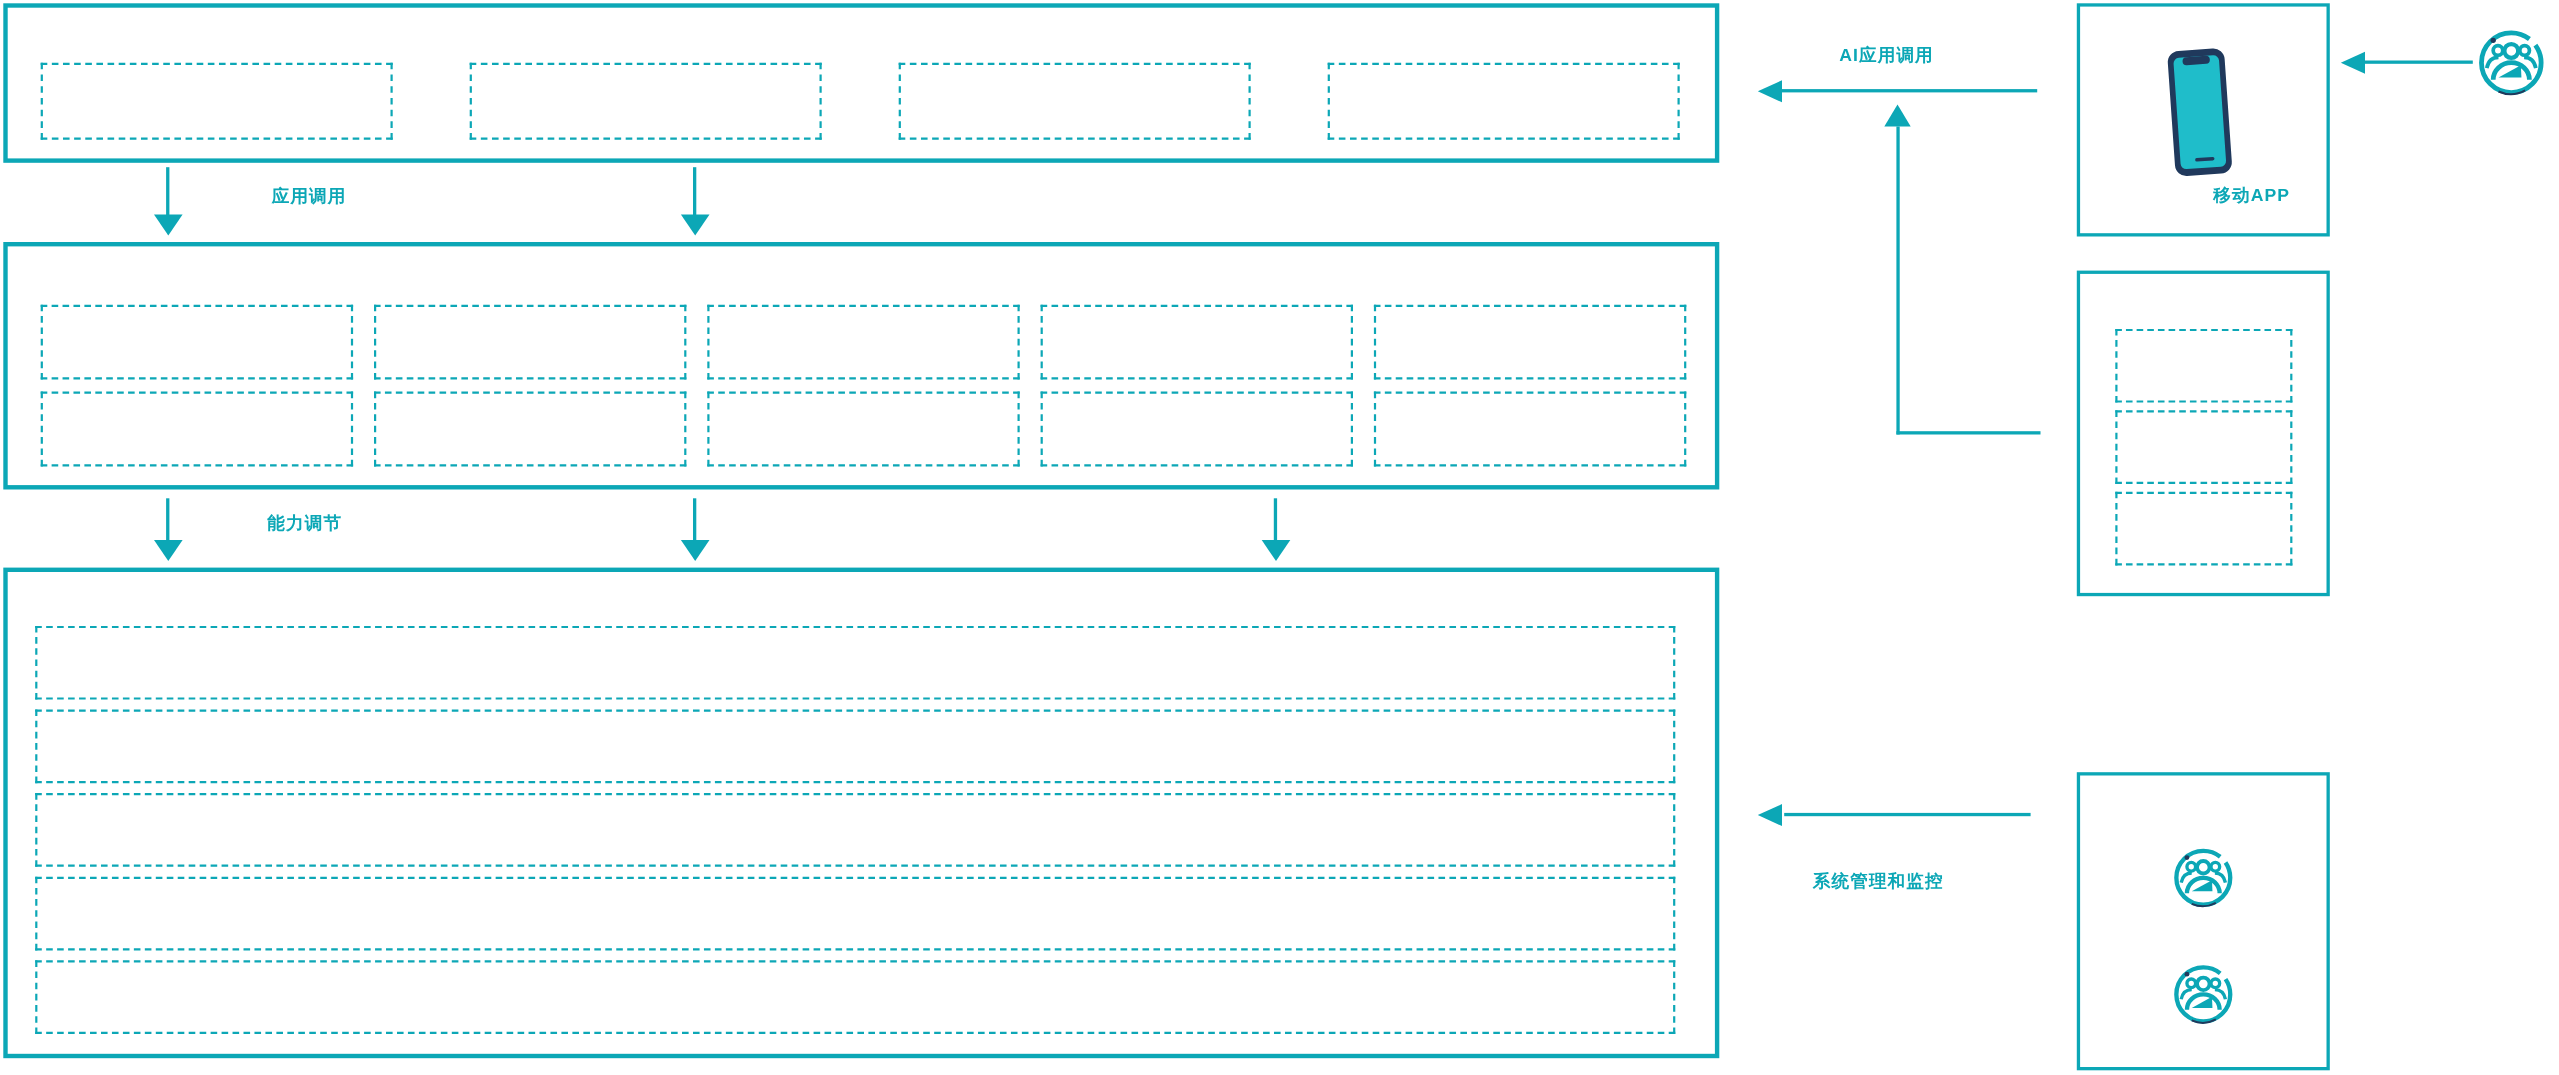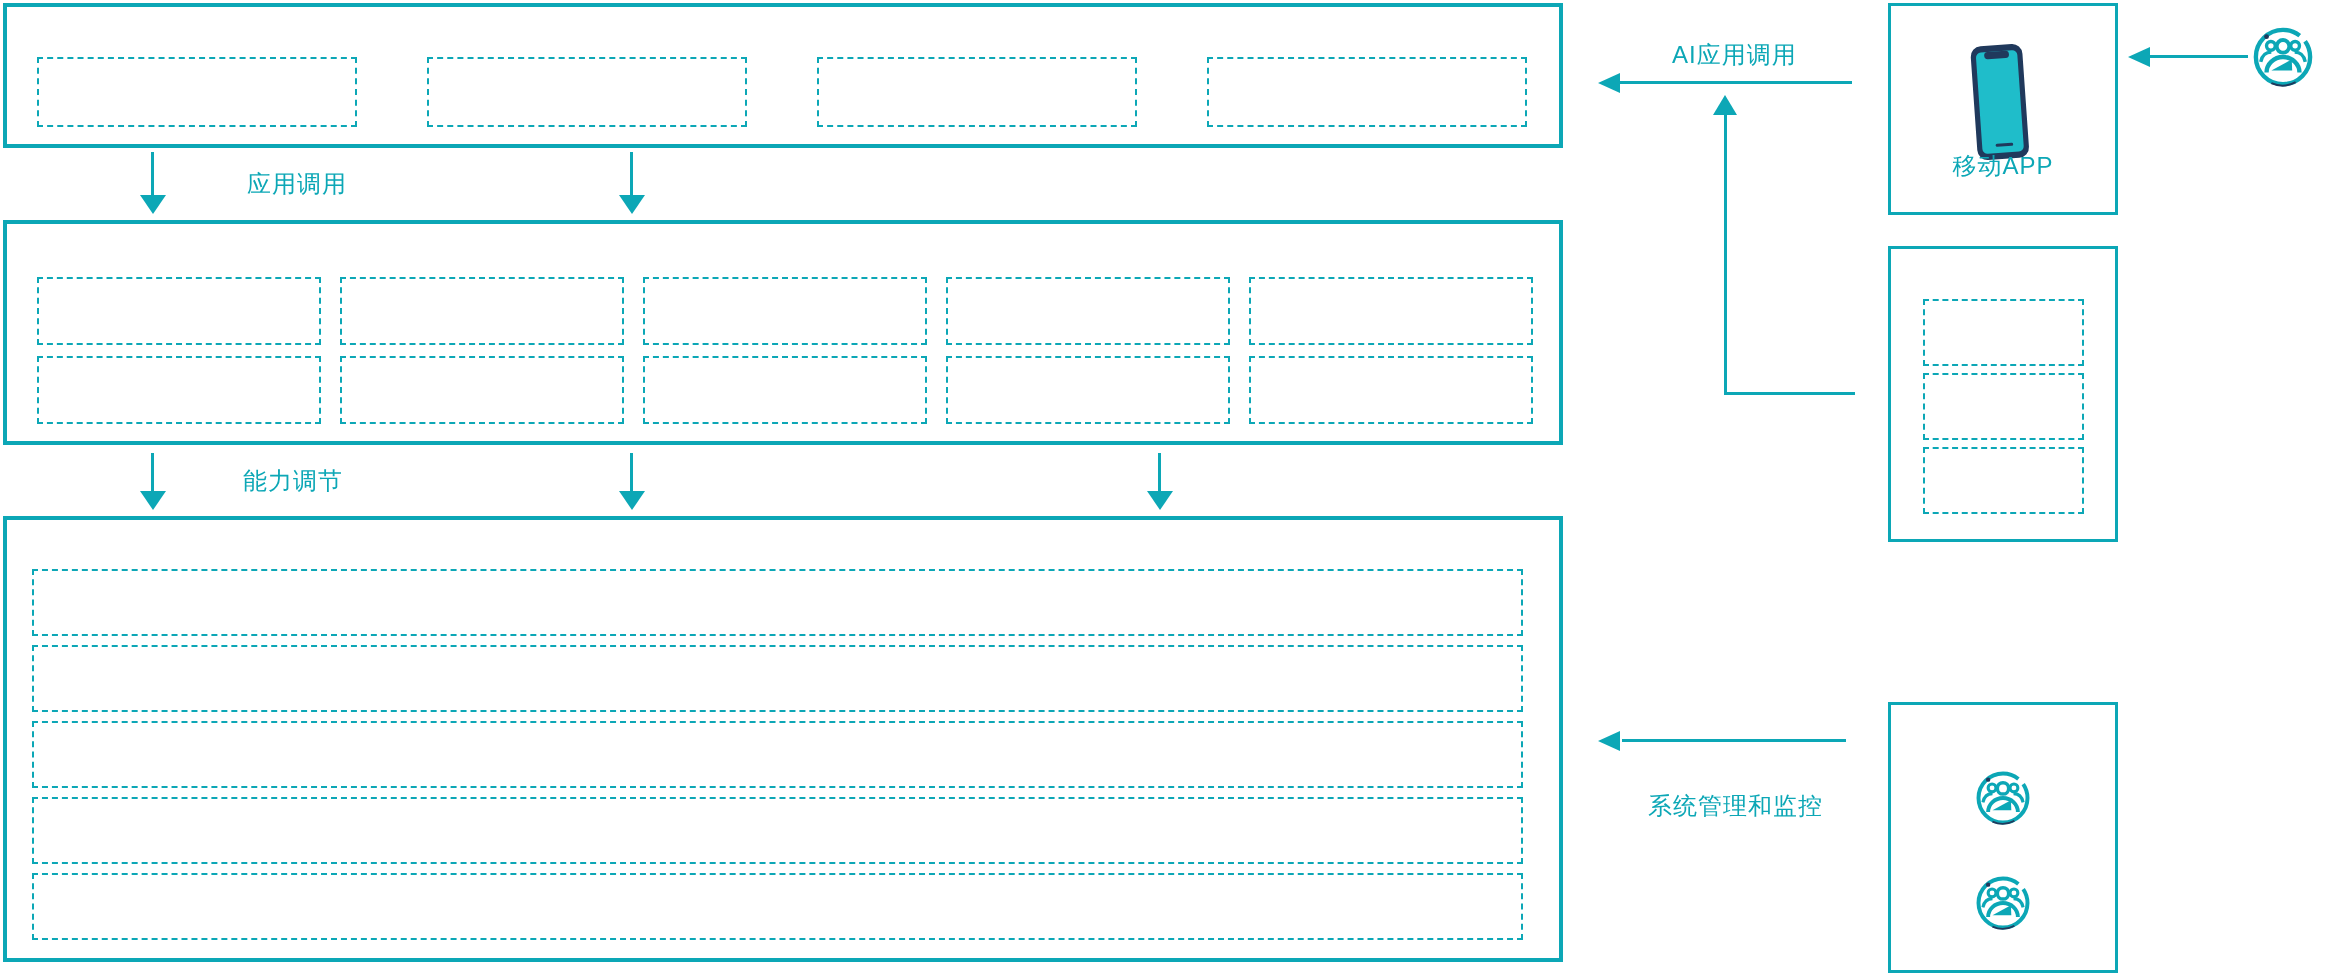--- a/index.html
+++ b/index.html
@@ -6,21 +6,21 @@
     --teal:#0ca7b6; --teal_bright:#1fbdca; --navy:#20395c; --bg:#ffffff;
   }
   *{box-sizing:border-box;}
   html,body{margin:0;padding:0;background:var(--bg);}
   body{width:2326px;height:977px;position:relative;overflow:hidden;
        font-family:"Liberation Sans",sans-serif;}
   .abs{position:absolute;}
   .solid-box{position:absolute;border:4px solid var(--teal);background:var(--bg);}
   .solid-box.thin{border-width:3px;}
   .ph{border:2px dashed var(--teal);background:var(--bg);}
-  .lbl{position:absolute;color:var(--teal);font-weight:normal;font-size:24px;
+  .lbl{position:absolute;color:var(--teal);font-weight:bold;font-size:16px;
        line-height:1.1;white-space:nowrap;letter-spacing:1px;}
   .hline,.vline{position:absolute;background:var(--teal);}
   .ah{position:absolute;width:0;height:0;}
   .ah-down{border-left:13px solid transparent;border-right:13px solid transparent;
            border-top:19px solid var(--teal);}
   .ah-up{border-left:12px solid transparent;border-right:12px solid transparent;
          border-bottom:20px solid var(--teal);}
   .ah-left{border-top:10px solid transparent;border-bottom:10px solid transparent;
            border-right:22px solid var(--teal);}
   
@@ -107,21 +107,21 @@
 
   <div class="solid-box thin" style="left:1888px;top:3px;width:230px;height:212px;"></div>
   <div class="phone-wrap">
     <svg width="58" height="116" viewBox="0 0 56 112">
       <rect x="3" y="1" width="50" height="110" rx="10" fill="var(--navy)"></rect>
       <rect x="8" y="7" width="40" height="98" rx="5" fill="var(--teal_bright)"></rect>
       <rect x="16" y="7" width="24" height="7" rx="3.5" fill="var(--navy)"></rect>
       <rect x="21" y="96" width="17" height="3" rx="1.5" fill="var(--navy)"></rect>
     </svg>
   </div>
-  <div class="lbl mobile-label" style="top:153px;">移动APP</div>
+  <div class="lbl mobile-label" style="top:170px;margin-left:44px;">移动APP</div>
 
   <div class="abs" style="left:2252px;top:26px;">
     <svg width="62" height="62" viewBox="0 0 64 64">
       <circle cx="32" cy="32" r="28" fill="none" stroke="var(--teal)" stroke-width="4.5" stroke-dasharray="150 8"></circle>
       <circle cx="15" cy="11" r="2.5" fill="var(--navy)"></circle>
       <path d="M20 59 A28 28 0 0 0 45 58" fill="none" stroke="var(--navy)" stroke-width="2"></path>
       <circle cx="19.5" cy="20.5" r="4.5" fill="none" stroke="var(--teal)" stroke-width="3.5"></circle>
       <circle cx="44.5" cy="20.5" r="4.5" fill="none" stroke="var(--teal)" stroke-width="3.5"></circle>
       <path d="M9 37 q2 -10 11 -10" fill="none" stroke="var(--teal)" stroke-width="3.5"></path>
       <path d="M55 37 q-2 -10 -11 -10" fill="none" stroke="var(--teal)" stroke-width="3.5"></path>

